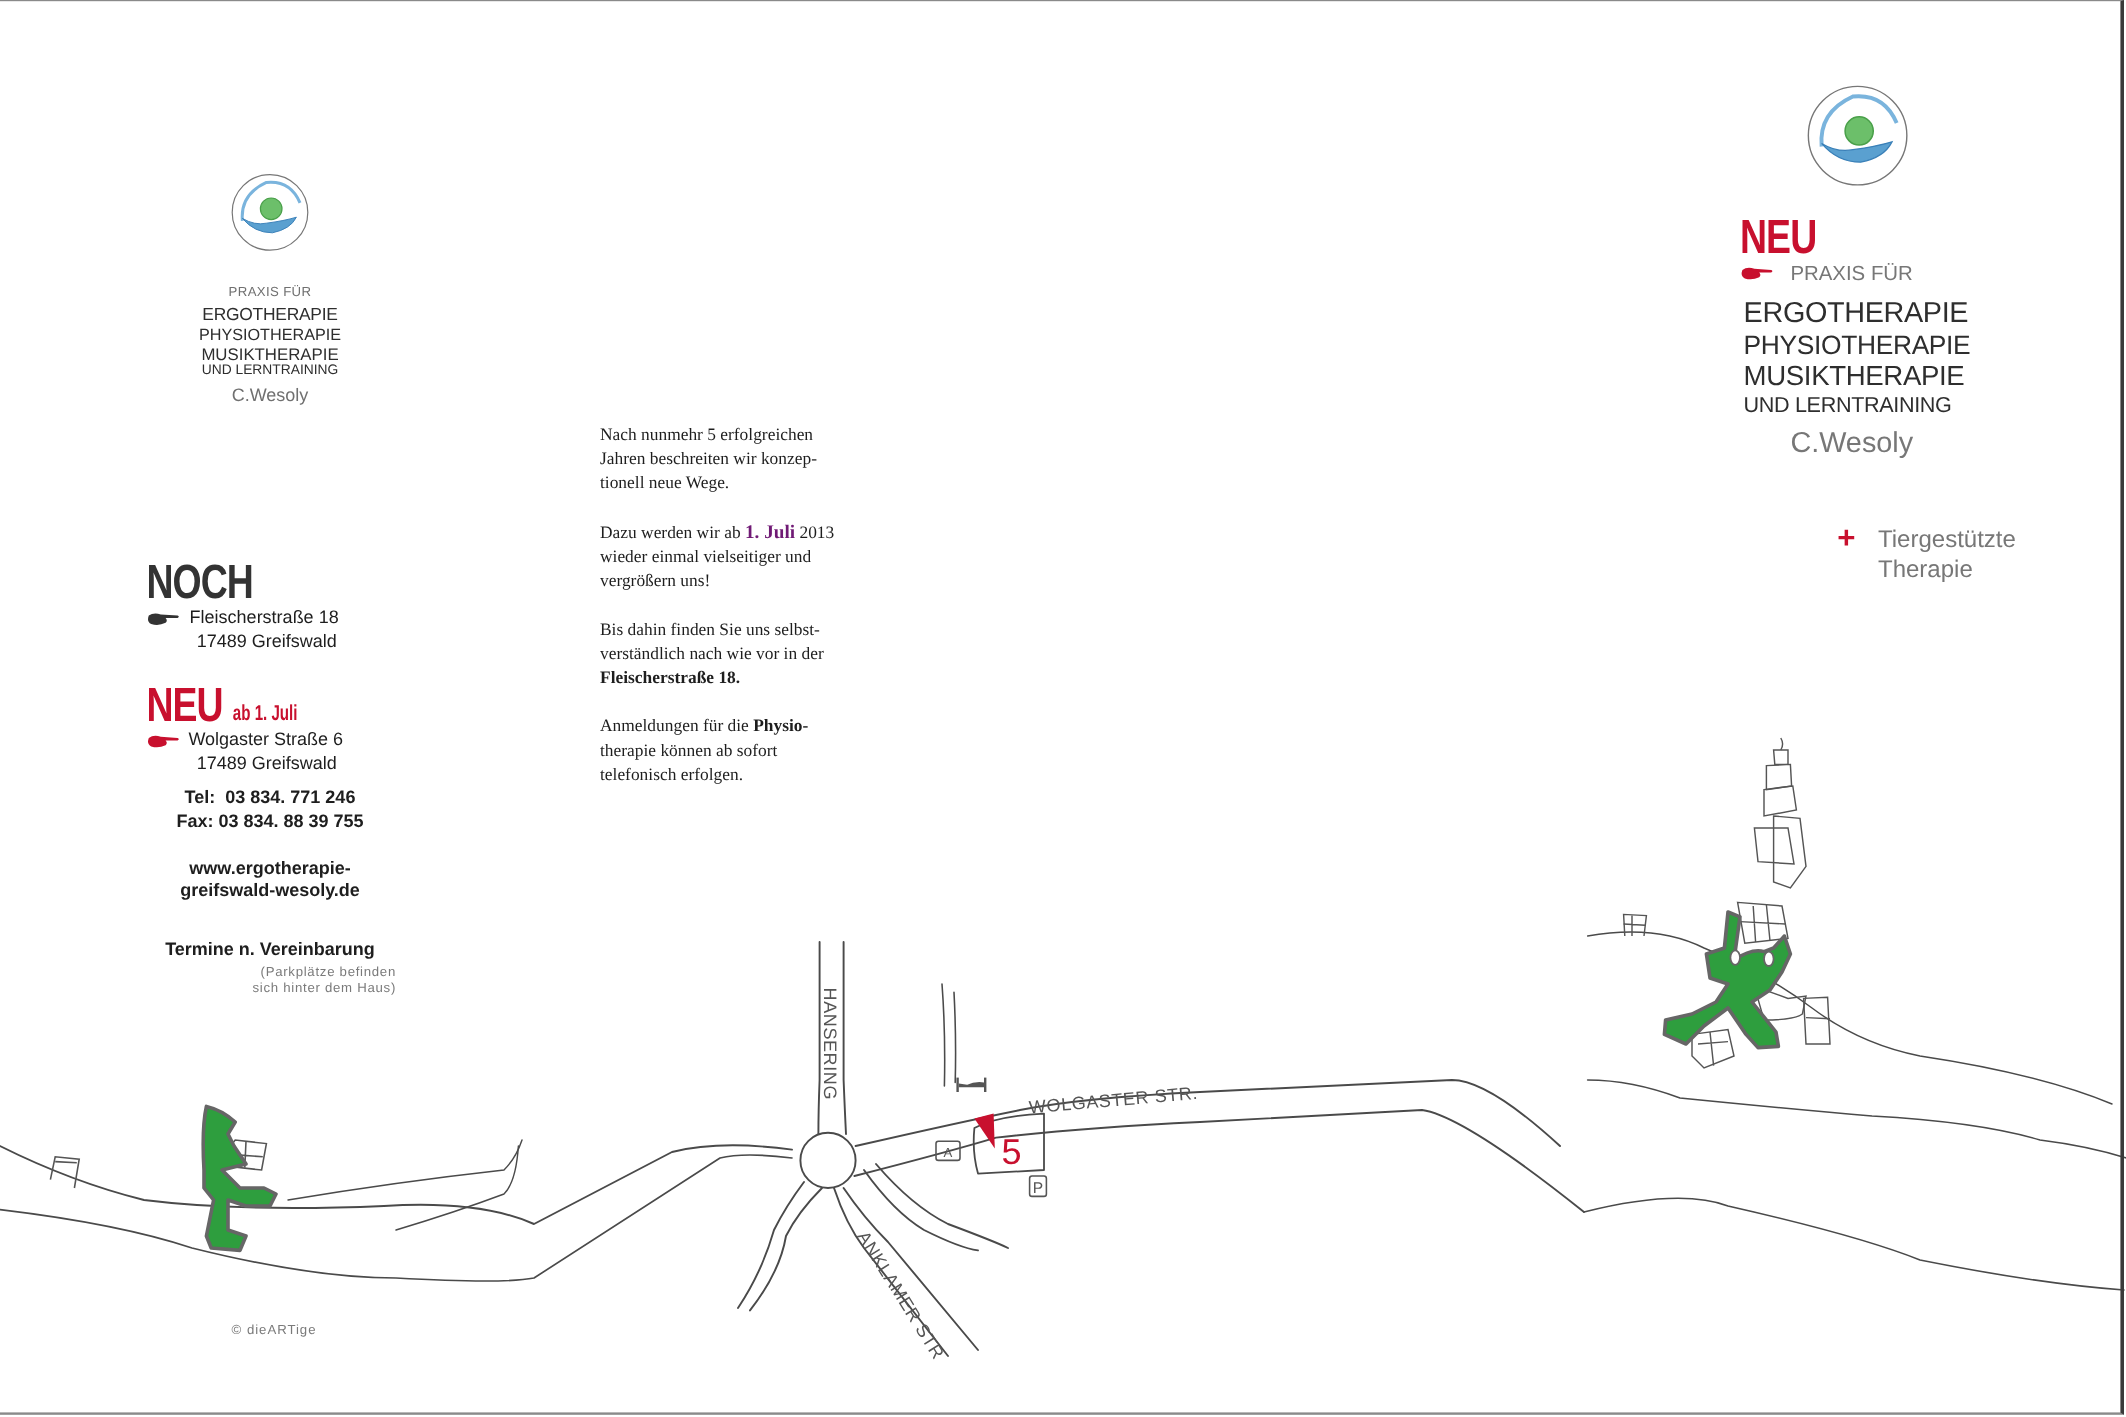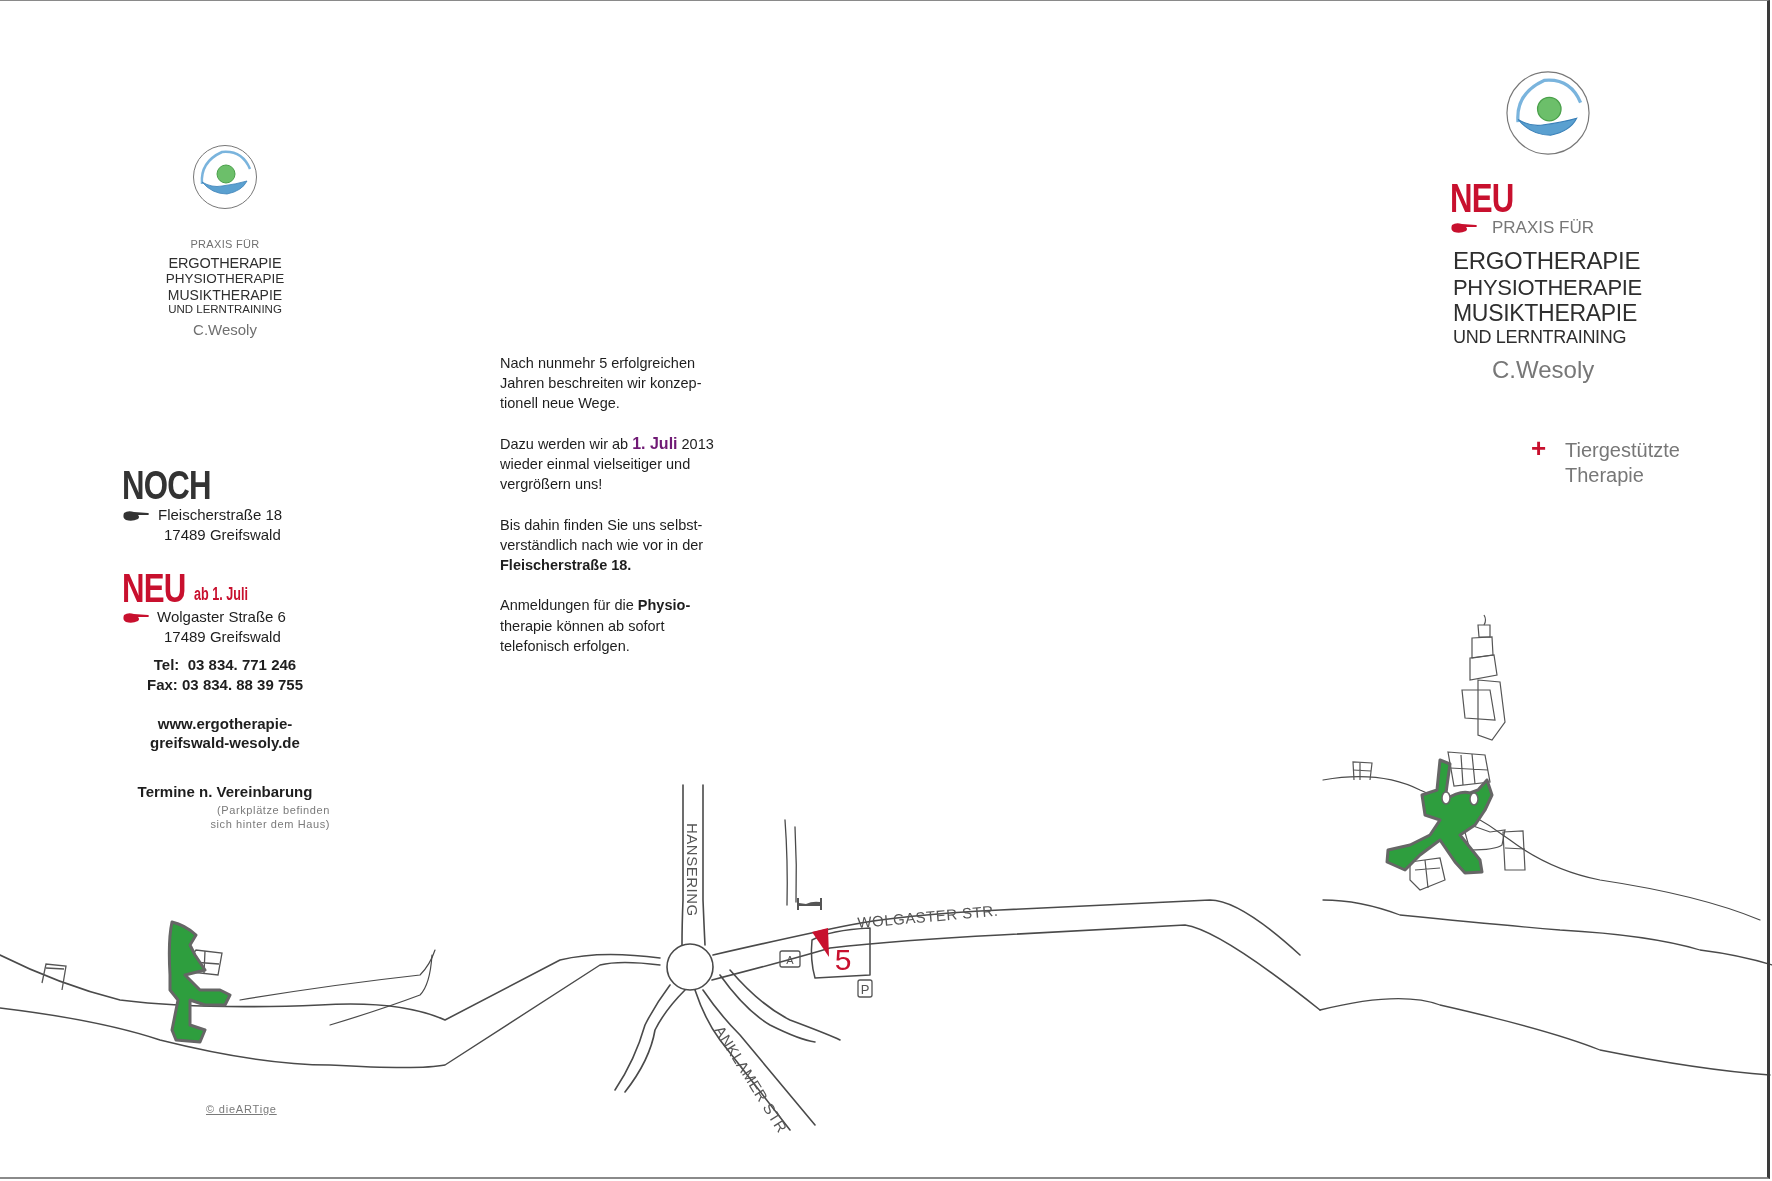--- a/index.html
+++ b/index.html
@@ -23,38 +23,38 @@
     .neu-left { left: 122px; top: 568px; color: #c8102e; }
     .ab-juli { position: absolute; left: 194px; top: 584px; font-size: 18px; font-weight: bold; color: #c8102e; transform: scaleX(0.7); transform-origin: left top; }
 
     .hand { position: absolute; width: 28px; height: 12px; }
     .addr { position: absolute; font-size: 15px; color: #1e1e1e; line-height: 20px; text-align: right; }
 
     .contact { position: absolute; left: 120px; width: 210px; text-align: center; font-size: 15px; line-height: 20px; color: #1e1e1e; font-weight: bold; }
     .note { position: absolute; left: 120px; width: 210px; text-align: right; font-size: 11px; line-height: 14px; color: #7a7a7a; letter-spacing: 0.6px; }
 
     
-    .ctext { position: absolute; left: 500px; top: 353px; width: 260px; font-size: 14.5px; line-height: 20.2px; color: #1e1e1e; }
+    .ctext { position: absolute; left: 500px; top: 353px; width: 260px; font-size: 14.5px; line-height: 20.2px; color: #1e1e1e; font-family: Liberation Serif, serif; }
     .ctext p { margin: 0 0 20.2px 0; }
     .ctext b { font-weight: bold; margin-top: 20px; }
     .ctext .red { color: #701a75; font-weight: bold; font-size: 16px; }
 
     
     .neu-right { left: 1450px; top: 178px; color: #c8102e; }
     .rp { position: absolute; left: 1453px; color: #2e2e2e; white-space: nowrap; }
     .rp-praxis { left: 1492px; top: 218px; font-size: 17px; color: #777777; }
     .rp-ergo { top: 247px; font-size: 24px; letter-spacing: -0.3px; }
     .rp-physio { top: 275px; font-size: 22px; letter-spacing: -0.3px; }
     .rp-musik { top: 300px; font-size: 23px; letter-spacing: -0.3px; }
     .rp-und { top: 327px; font-size: 18px; letter-spacing: -0.3px; }
     .rp-wesoly { left: 1492px; top: 356px; font-size: 24px; color: #777777; }
     .plus { position: absolute; left: 1531px; top: 435px; font-size: 26px; font-weight: bold; color: #c8102e; line-height: 1; }
     .tier { position: absolute; left: 1565px; top: 438px; font-size: 20px; line-height: 25px; color: #777777; }
 
-    .copyright { position: absolute; left: 206px; top: 1103px; font-size: 11px; color: #7a7a7a; letter-spacing: 0.8px; text-decoration: underline; }
+    .copyright { position: absolute; left: 193px; top: 1103px; font-size: 11px; color: #7a7a7a; letter-spacing: 0.8px; }
 
     .street-label { font-family: "Liberation Sans", sans-serif; fill: #555555; font-size: 15px; letter-spacing: 0.5px; }
   </style>
 </head>
 <body>
 
 <svg class="map" viewBox="0 0 1772 1181" xmlns="http://www.w3.org/2000/svg">
   <g fill="none" stroke="#4a4a4a" stroke-width="1.6" stroke-linecap="round" stroke-linejoin="round">
 
     <path d="M0 955 Q 60 985 120 1000 Q 200 1010 320 1005 Q 400 1000 445 1020 L 560 960 Q 600 950 660 958"></path>

